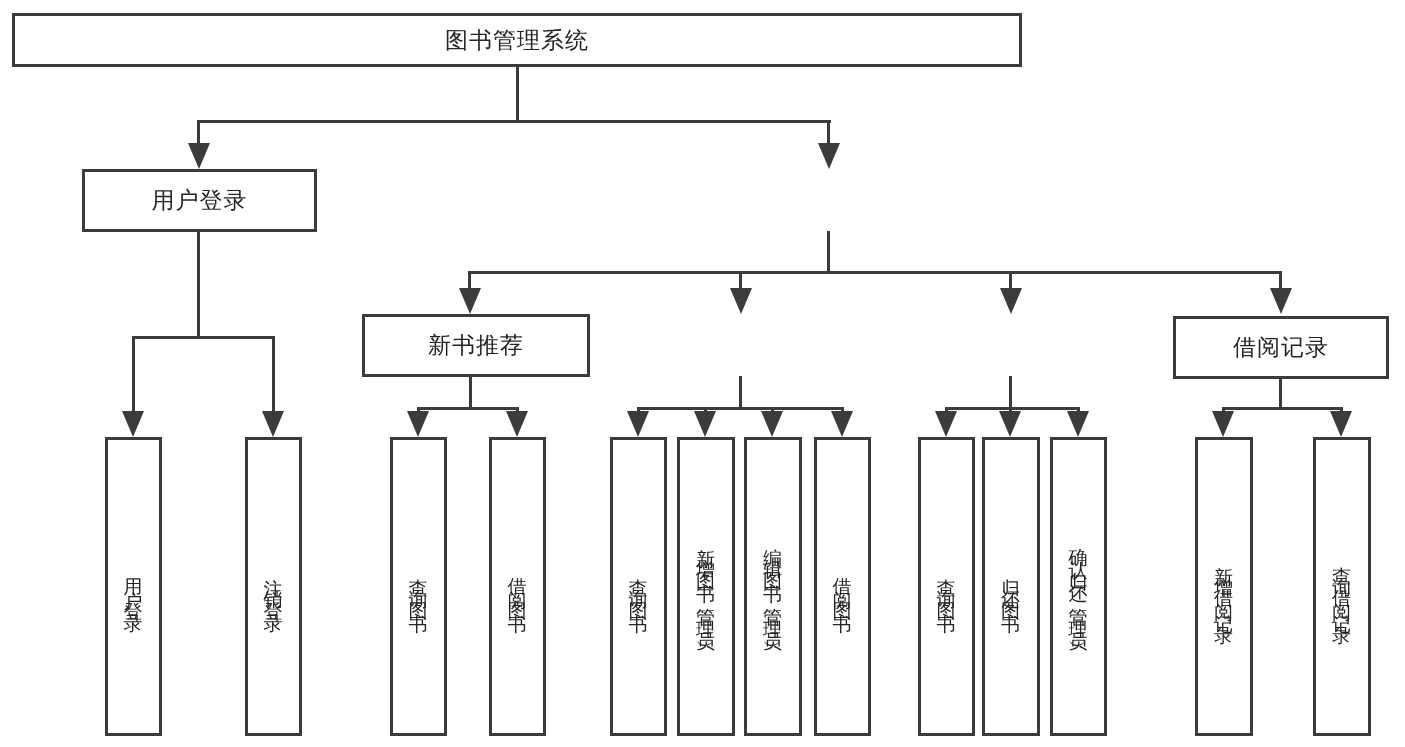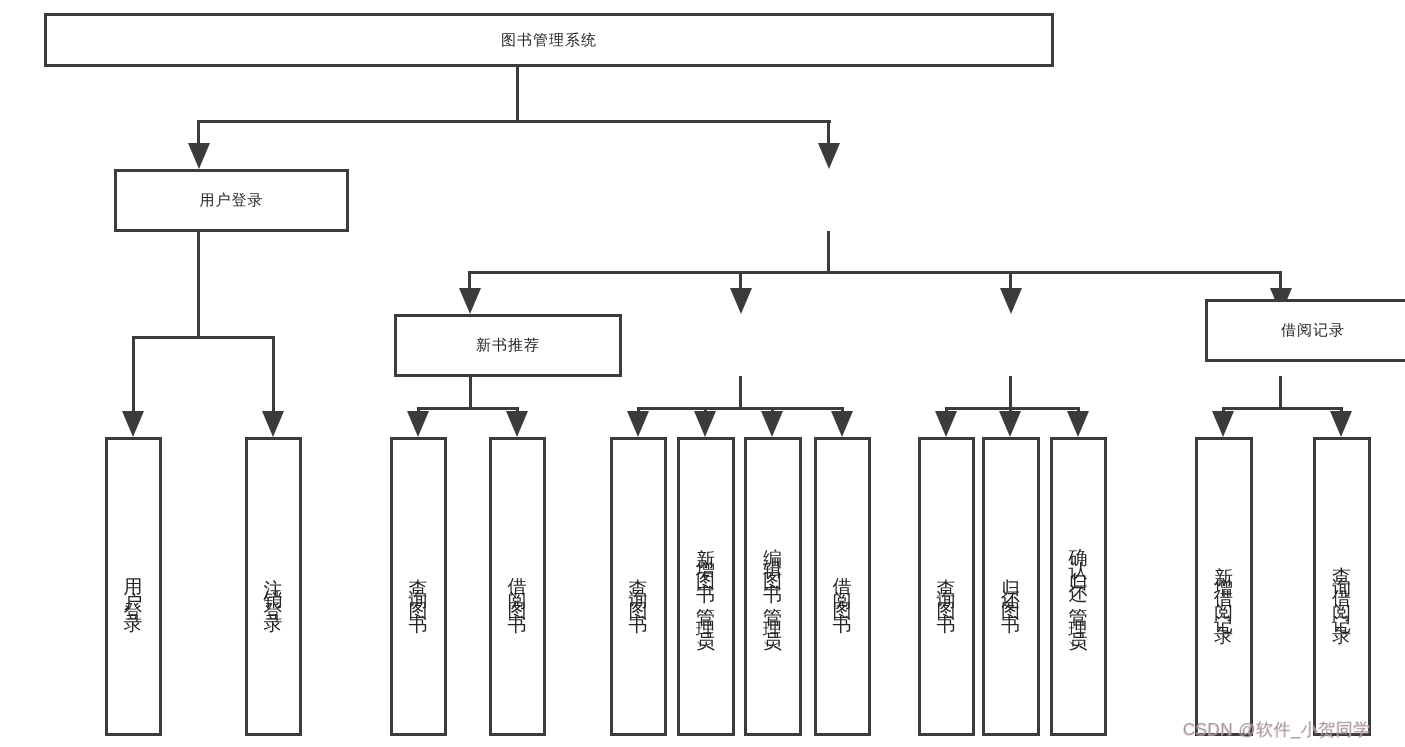--- a/index.html
+++ b/index.html
@@ -20,24 +20,23 @@
   .box{
     position:absolute;
     box-sizing:border-box;
     border:3px solid var(--line);
     background:var(--bg);
     display:flex;
     align-items:center;
     justify-content:center;
   }
   .hbox{
-    font-size:15px;
+    font-size:23px;
     letter-spacing:1px;
     white-space:nowrap;
-    margin-left:32px;
   }
   .vbox{
     writing-mode:vertical-rl;
     text-orientation:mixed;
     font-size:19px;
     letter-spacing:12px;
     line-height:1;
   }
   .vline{position:absolute;width:3px;background:var(--line);}
   .hline{position:absolute;height:3px;background:var(--line);}
@@ -87,21 +86,21 @@
   <div class="vline" style="left:468px;top:271px;height:20px"></div>
   <div class="vline" style="left:739px;top:271px;height:20px"></div>
   <div class="vline" style="left:1009px;top:271px;height:20px"></div>
   <div class="vline" style="left:1279px;top:271px;height:20px"></div>
   <div class="arrow" style="left:459px;top:288px"></div>
   <div class="arrow" style="left:730px;top:288px"></div>
   <div class="arrow" style="left:1000px;top:288px"></div>
   <div class="arrow" style="left:1270px;top:288px"></div>
 
   <div class="box hbox" style="left:362px;top:314px;width:228px;height:63px">新书推荐</div>
-  <div class="box hbox" style="left:1173px;top:299px;width:216px;height:63px">借阅记录</div>
+  <div class="box hbox" style="left:1173px;top:316px;width:216px;height:63px">借阅记录</div>
 
   <div class="vline" style="left:469px;top:376px;height:34px"></div>
   <div class="hline" style="left:417px;top:407px;width:102px"></div>
   <div class="vline" style="left:417px;top:407px;height:8px"></div>
   <div class="vline" style="left:516px;top:407px;height:8px"></div>
   <div class="arrow" style="left:407px;top:411px"></div>
   <div class="arrow" style="left:506px;top:411px"></div>
 
   <div class="vline" style="left:739px;top:376px;height:34px"></div>
   <div class="hline" style="left:637px;top:407px;width:207px"></div>
@@ -141,15 +140,14 @@
   <div class="box vbox" style="left:744px;top:437px;width:58px;height:299px">编辑图书（管理员）</div>
   <div class="box vbox" style="left:814px;top:437px;width:57px;height:299px">借阅图书</div>
 
   <div class="box vbox" style="left:918px;top:437px;width:57px;height:299px">查询图书</div>
   <div class="box vbox" style="left:982px;top:437px;width:58px;height:299px">归还图书</div>
   <div class="box vbox" style="left:1050px;top:437px;width:57px;height:299px">确认归还（管理员）</div>
 
   <div class="box vbox" style="left:1195px;top:437px;width:58px;height:299px">新增借阅记录</div>
   <div class="box vbox" style="left:1313px;top:437px;width:58px;height:299px">查询借阅记录</div>
 
-  <div class="watermark">CSDN @软件_小贺同学</div>
 
 </div>
 
 </body></html>

